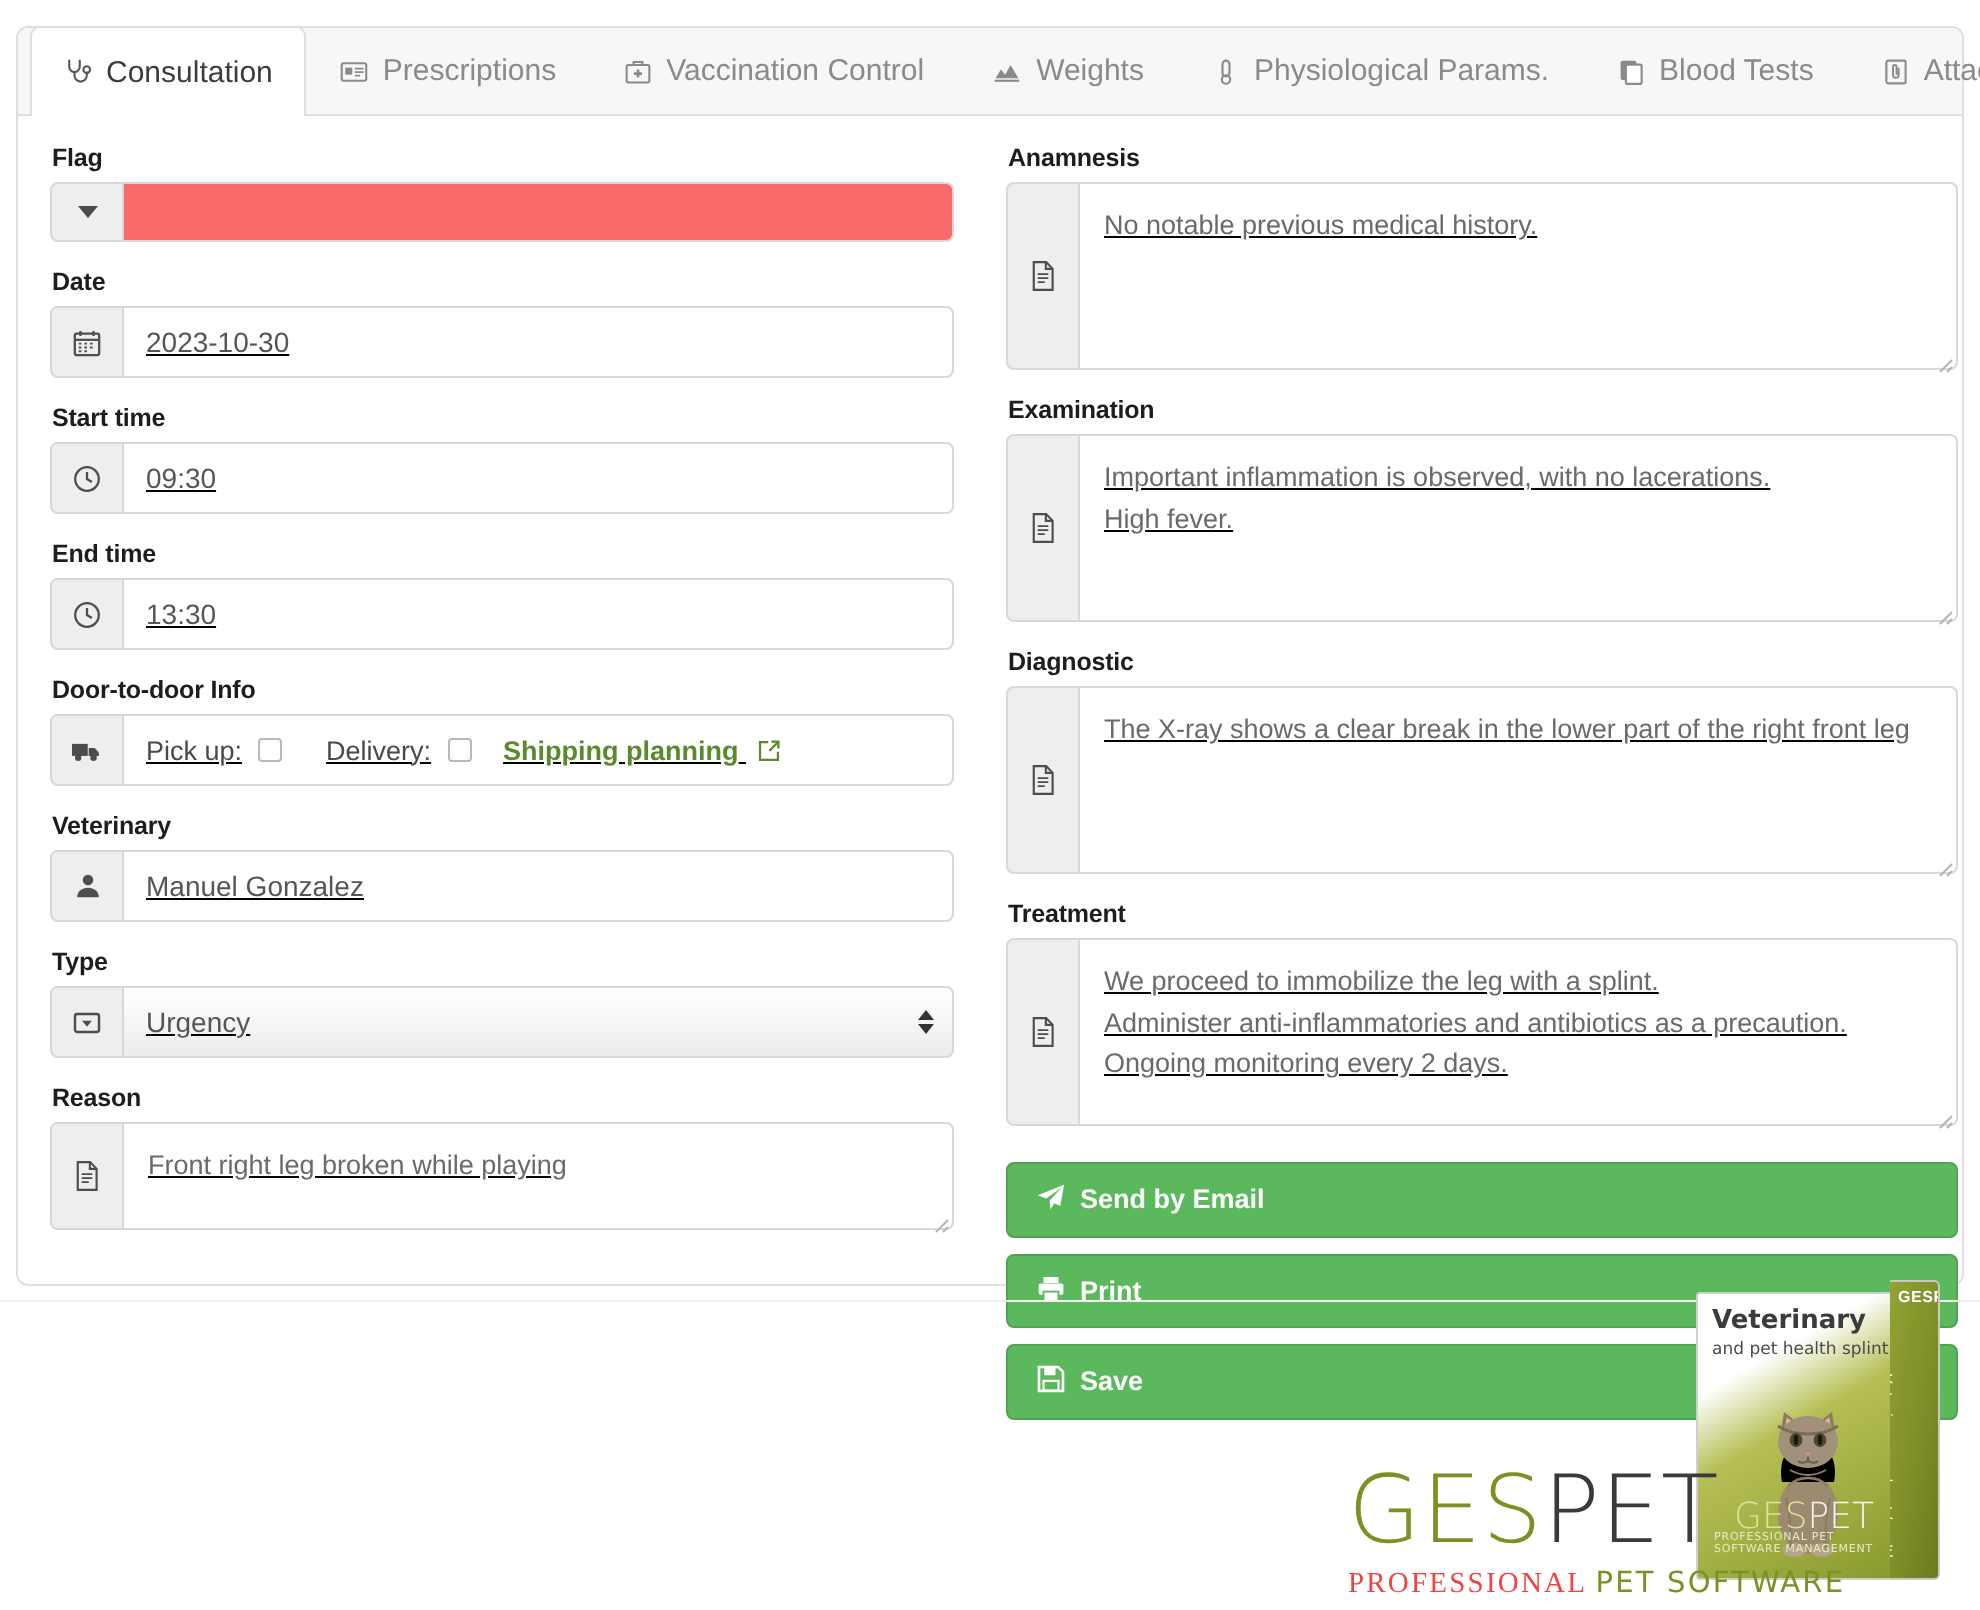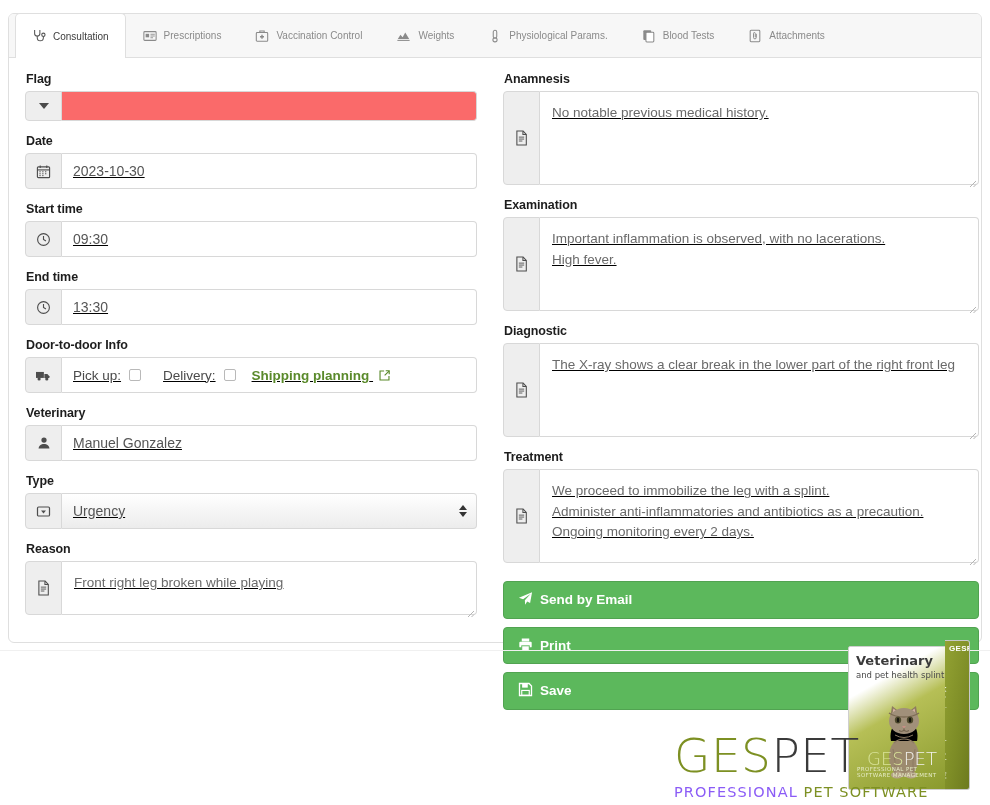--- a/index.html
+++ b/index.html
@@ -20,21 +20,21 @@
   .tabstrip {
     display: flex; align-items: flex-end; height: 44px;
     background: #f7f7f7;
     border-bottom: 1px solid #dfdfdf;
     border-radius: 5px 5px 0 0;
     padding-left: 6px;
   }
   .tab {
     display: flex; align-items: center; gap: 7px;
     height: 44px; padding: 0 16px;
-    font-size: 10px; color: #8a8a8a;
+    font-size: 15px; color: #8a8a8a;
     border: 1px solid transparent; border-bottom: none;
     cursor: pointer; white-space: nowrap; justify-content: flex-end;
   }
   .tab .glyph { display:inline-flex; align-items:center; }
   .tab.active {
     background: #ffffff; color: #3c3c3c;
     border-color: #dfdfdf;
     border-radius: 5px 5px 0 0;
     margin-bottom: -1px; height: 45px;
   }
@@ -141,21 +141,21 @@
   }
 
   
   .divider { position: absolute; left: 0; top: 650px; width: 990px; height: 1px; background: #f0f0f0; }
   .footer { position: absolute; left: 660px; top: 636px; width: 330px; height: 169px; }
   .logo { position: absolute; left: 14px; top: 96px; width: 320px; }
   .logo-word { font-size: 47px; letter-spacing: 0.5px; line-height: 1; font-family: "DejaVu Sans", sans-serif; font-weight: 300; }
   .lg-ges { color: #7d9023; }
   .lg-pet { color: #3a3a3a; }
   .logo-tag { font-size: 14.5px; letter-spacing: 1.1px; margin-top: 5px; font-family: "DejaVu Sans", sans-serif; }
-  .tg-a { color: #8b5cf6; }
+  .tg-a { color: #ef4444; font-family: Liberation Serif, serif; }
   .tg-b { color: #7d9023; }
 
   
   .box { position: absolute; left: 188px; top: 4px; width: 122px; height: 150px; }
   .box-front {
     position: absolute; left: 0; top: 6px; width: 98px; height: 144px;
     background: linear-gradient(150deg, #ffffff 0%, #ffffff 26%, #b6bf56 47%, #8a9a2e 100%);
     border: 1px solid #cfcfcf;
     border-radius: 2px 0 0 2px; overflow: hidden;
   }

